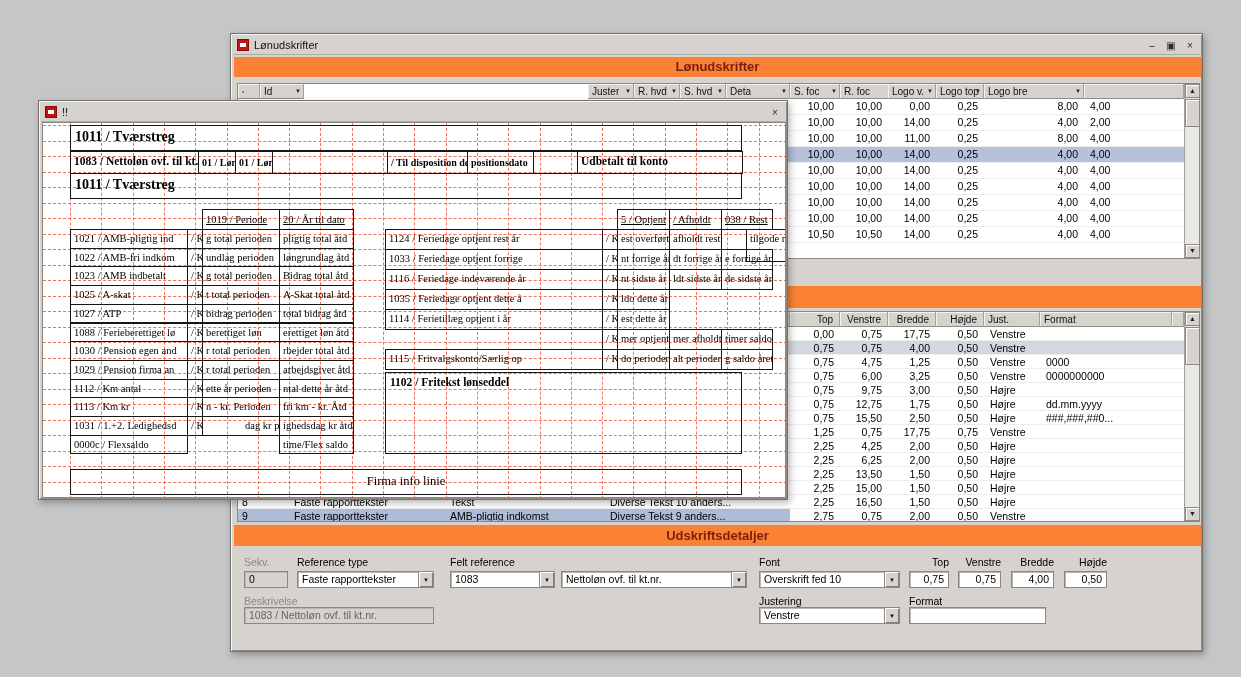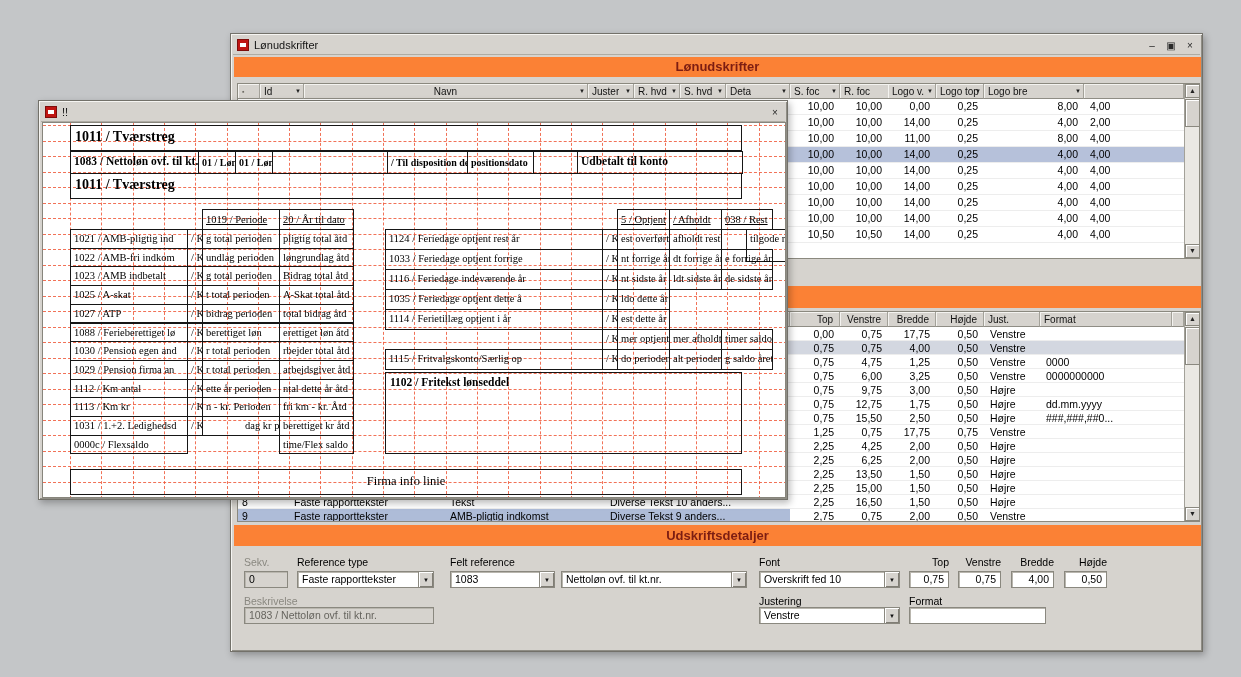--- a/index.html
+++ b/index.html
@@ -82,24 +82,20 @@
   </div>
 
   <div class="band" style="top:23px;height:20px;line-height:20px">Lønudskrifter</div>
 
   <div class="grid" id="grid1" style="left:6px;top:49px;width:963px;height:176px">
       <div class="hcell" style="left: 0px; top: 0px; width: 22px; height: 15px;">
         <span class="hind">▪</span>
       </div>
       <div class="hcell" style="left: 22px; top: 0px; width: 44px; height: 15px;">
         <span class="hl">Id</span>
-        <span class="harrow">▼</span>
-      </div>
-      <div class="hcell ctr" style="left: 66px; top: 0px; width: 284px; height: 15px;">
-        <span class="hl">Navn</span>
         <span class="harrow">▼</span>
       </div>
       <div class="hcell" style="left: 350px; top: 0px; width: 46px; height: 15px;">
         <span class="hl">Juster</span>
         <span class="harrow">▼</span>
       </div>
       <div class="hcell" style="left: 396px; top: 0px; width: 46px; height: 15px;">
         <span class="hl">R. hvd</span>
         <span class="harrow">▼</span>
       </div>
@@ -549,21 +545,21 @@
         <div class="rbox cell" style="left: 144px; top: 255.6px; width: 16px; height: 19.7px;">/ K</div>
         <div class="rbox cell" style="left: 159px; top: 255.6px; width: 78px; height: 19.7px;">ette år perioden</div>
         <div class="rbox cell" style="left: 236px; top: 255.6px; width: 75px; height: 19.7px;">ntal dette år åtd</div>
         <div class="rbox cell" style="left: 27px; top: 274.3px; width: 118px; height: 19.7px;">1113 / Km kr</div>
         <div class="rbox cell" style="left: 144px; top: 274.3px; width: 16px; height: 19.7px;">/ K</div>
         <div class="rbox cell" style="left: 159px; top: 274.3px; width: 78px; height: 19.7px;">n - kr. Perioden</div>
         <div class="rbox cell" style="left: 236px; top: 274.3px; width: 75px; height: 19.7px;">fri km - kr. Åtd</div>
         <div class="rbox cell" style="left: 27px; top: 293px; width: 118px; height: 19.7px;">1031 / 1.+2. Ledighedsd</div>
         <div class="rbox cell" style="left: 144px; top: 293px; width: 16px; height: 19.7px;">/ K</div>
         <div class="rbox cell" style="left: 159px; top: 293px; width: 78px; height: 19.7px; padding-left: 42px;">dag kr perioden</div>
-        <div class="rbox cell" style="left: 236px; top: 293px; width: 75px; height: 19.7px;">berettiget kr åtd</div>
+        <div class="rbox cell" style="left: 236px; top: 293px; width: 75px; height: 19.7px;">ighedsdag kr åtd</div>
         <div class="rbox cell" style="left: 27px; top: 311.7px; width: 118px; height: 19.7px;">0000c / Flexsaldo</div>
         <div class="rbox cell" style="left: 236px; top: 311.7px; width: 75px; height: 19.7px;">time/Flex saldo</div>
         <div class="rbox hd" style="left: 574px; top: 86px; width: 53px; height: 21px;">5 / Optjent</div>
         <div class="rbox hd" style="left: 626px; top: 86px; width: 53px; height: 21px;">/ Afholdt</div>
         <div class="rbox hd" style="left: 678px; top: 86px; width: 52px; height: 21px;">038 / Rest</div>
         <div class="rbox cell" style="left: 342px; top: 106px; width: 218px; height: 21px;">1124 / Feriedage optjent rest år</div>
         <div class="rbox cell" style="left: 559px; top: 106px; width: 16px; height: 21px;">/ K</div>
         <div class="rbox cell" style="left: 574px; top: 106px; width: 53px; height: 21px;">est overført</div>
         <div class="rbox cell" style="left: 626px; top: 106px; width: 53px; height: 21px;">afholdt rest</div>
         <div class="rbox cell" style="left: 703px; top: 106px; width: 52px; height: 33px;">tilgode rest</div>

